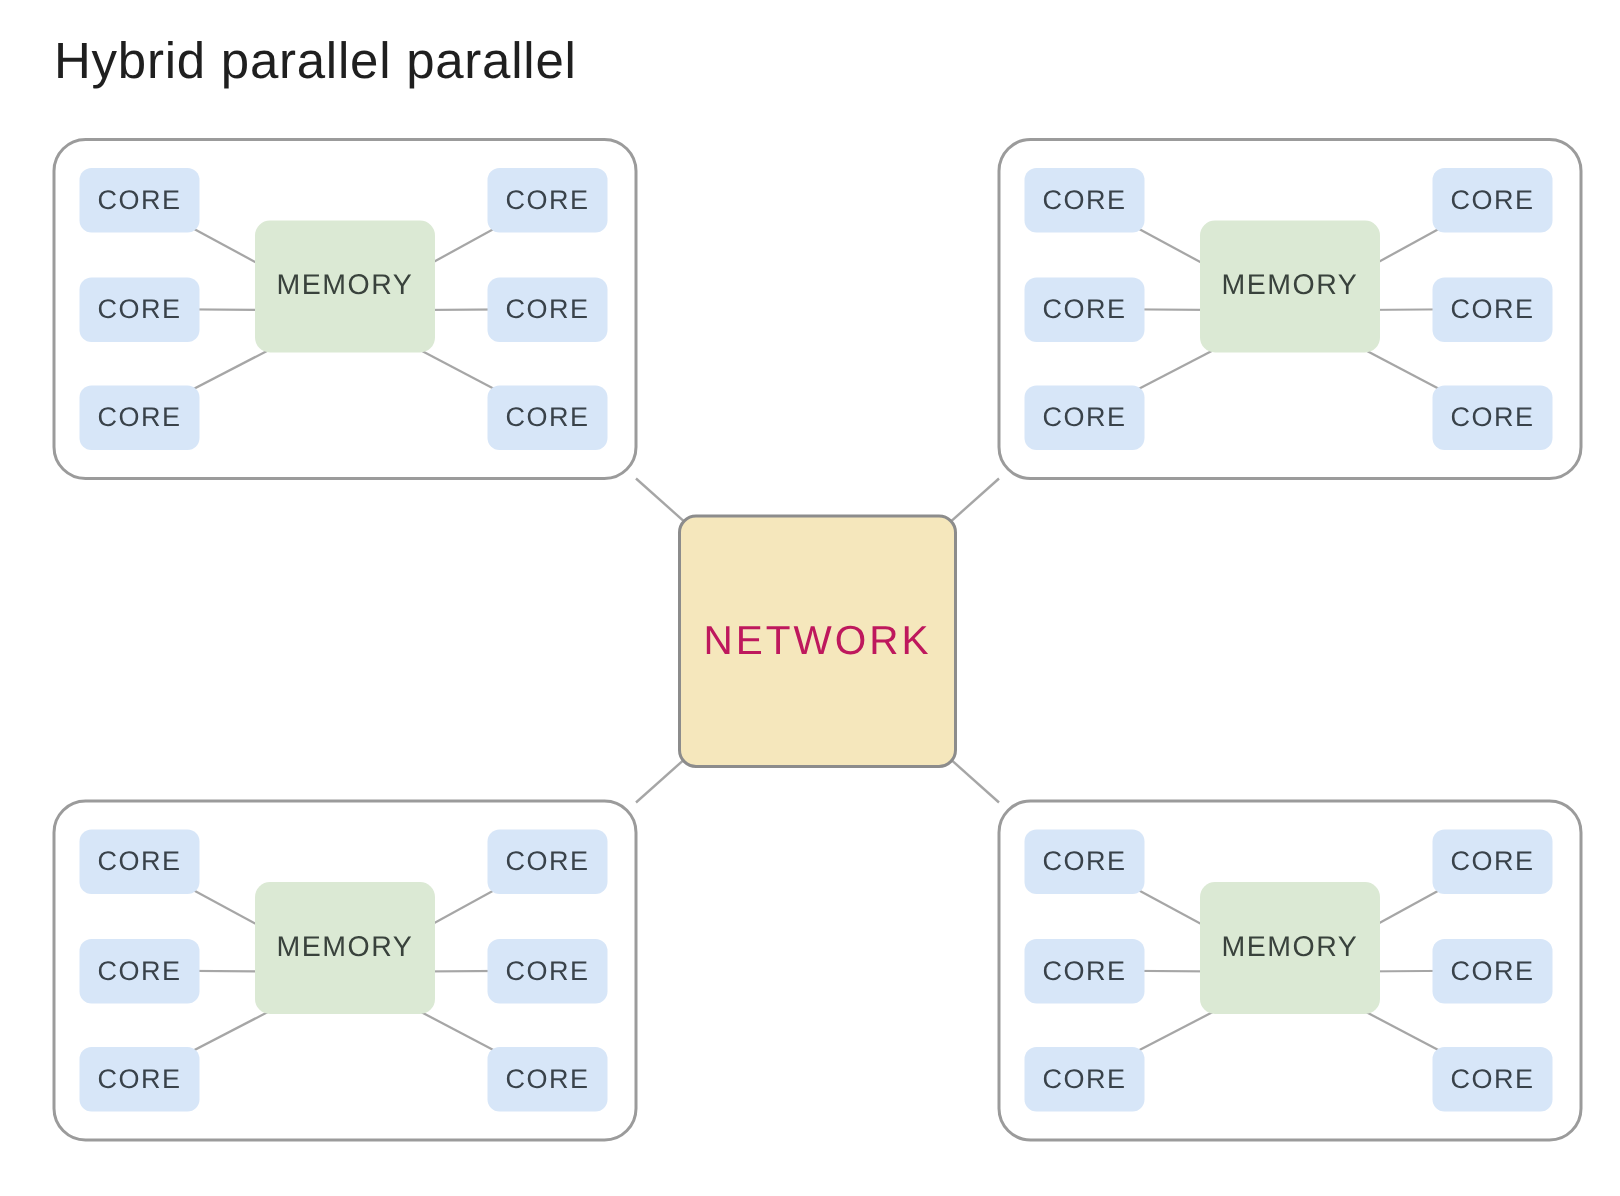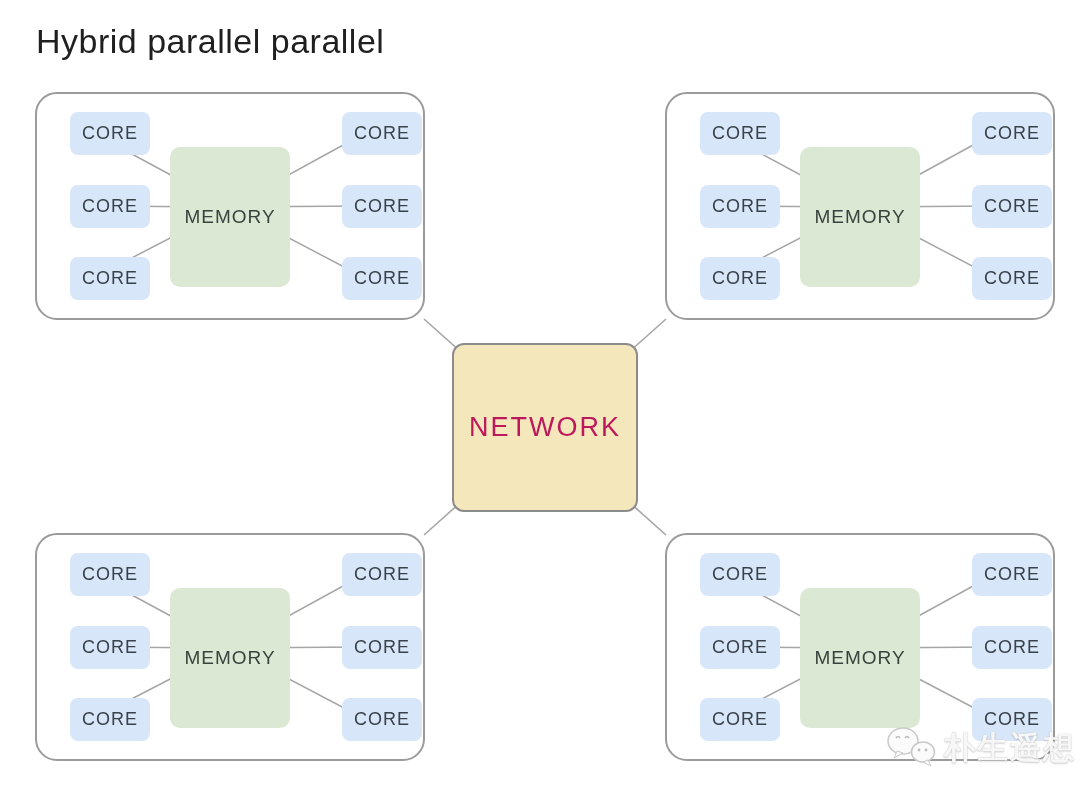--- a/index.html
+++ b/index.html
@@ -59,35 +59,34 @@
     width: 80px;
     height: 43px;
     background: #d7e6f8;
     border-radius: 8px;
     display: flex;
     align-items: center;
     justify-content: center;
     font-size: 18px;
     letter-spacing: 1px;
     color: #39424a;
-    margin-left: 17px;
   }
   .c-l0 { left: 16px;  top: 18px; }
   .c-l1 { left: 16px;  top: 91px; }
   .c-l2 { left: 16px;  top: 163px; }
   .c-r0 { left: 288px; top: 18px; }
   .c-r1 { left: 288px; top: 91px; }
   .c-r2 { left: 288px; top: 163px; }
 
   .memory {
     position: absolute;
     left: 133px;
     top: 53px;
     width: 120px;
-    height: 140px;
+    height: 88px;
     background: #dbe9d4;
     border-radius: 10px;
     display: flex;
     align-items: center;
     justify-content: center;
     font-size: 19px;
     letter-spacing: 1px;
     color: #39423c;
   }
 
@@ -226,27 +225,14 @@
     <div class="core c-l2">CORE</div>
     <div class="core c-r0">CORE</div>
     <div class="core c-r1">CORE</div>
     <div class="core c-r2">CORE</div>
     <div class="memory">MEMORY</div>
   </div>
 
   <div class="network">NETWORK</div>
 
 
-  <div class="wm-right">
-    <svg width="54" height="44" viewBox="0 0 54 44">
-      <ellipse cx="19" cy="15" rx="15" ry="13" fill="#fbfbfb" stroke="#c9c9c9" stroke-width="1.5"></ellipse>
-      <path d="M13 25 L10 32 L19 27 Z" fill="#fbfbfb" stroke="#c9c9c9" stroke-width="1"></path>
-      <path d="M12 12 q2 -3 4 0" fill="none" stroke="#bdbdbd" stroke-width="1.6"></path>
-      <path d="M21 12 q2 -3 4 0" fill="none" stroke="#bdbdbd" stroke-width="1.6"></path>
-      <ellipse cx="39" cy="26" rx="11.5" ry="10" fill="#fbfbfb" stroke="#c9c9c9" stroke-width="1.5"></ellipse>
-      <path d="M44 34 L47 40 L39 36 Z" fill="#fbfbfb" stroke="#c9c9c9" stroke-width="1"></path>
-      <circle cx="35" cy="24" r="1.4" fill="#bdbdbd"></circle>
-      <circle cx="42" cy="24" r="1.4" fill="#bdbdbd"></circle>
-    </svg>
-    <span class="wm-text">朴生遥想</span>
-  </div>
 
 </div>
 
 </body></html>

